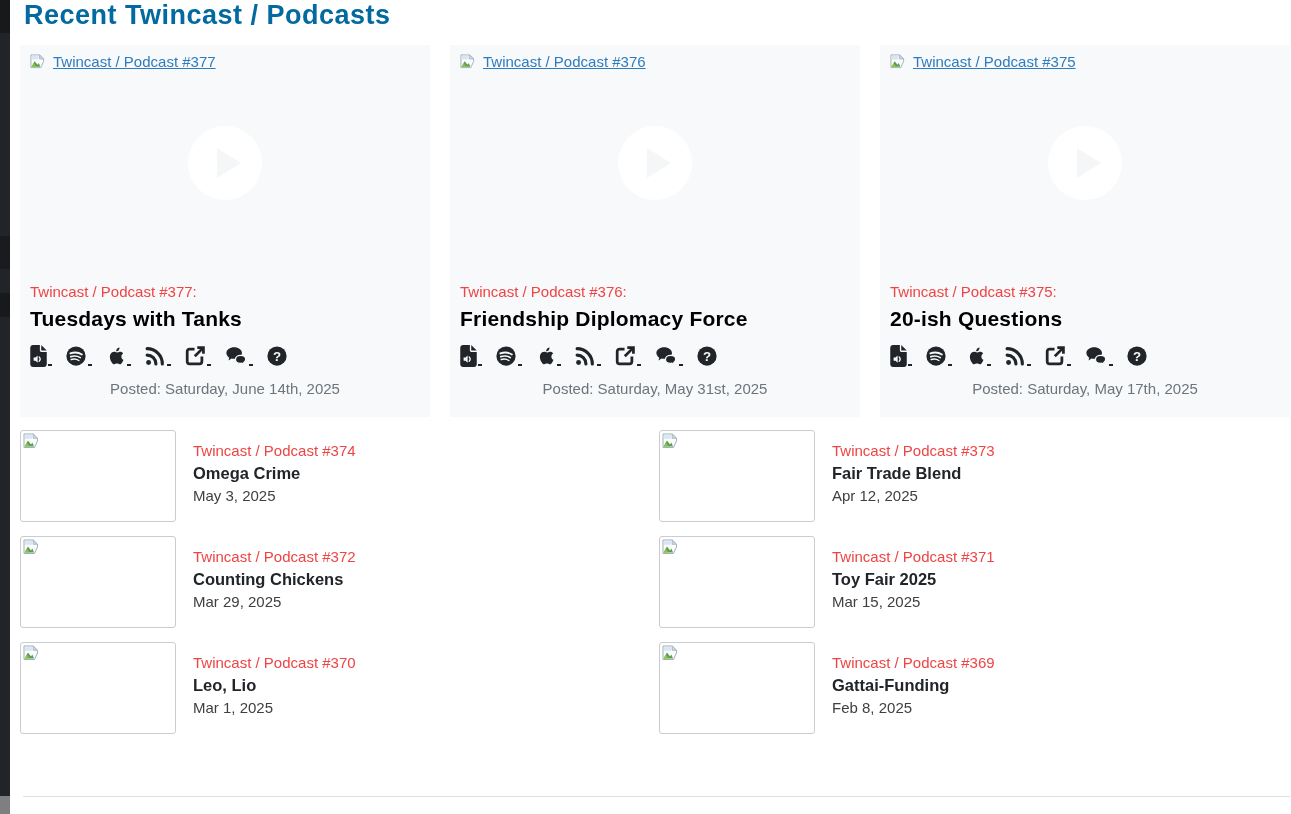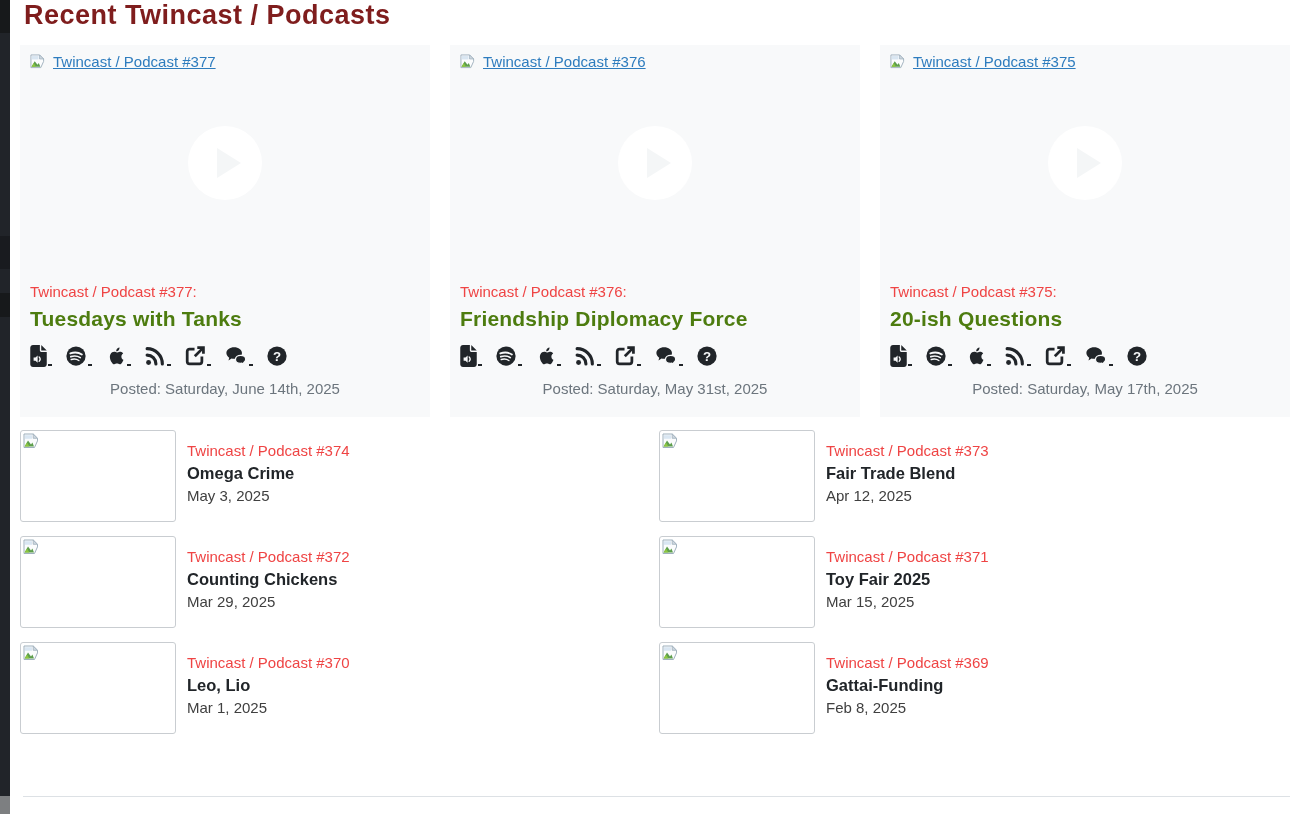--- a/index.html
+++ b/index.html
@@ -18,21 +18,21 @@
       #212429 4%, #212429 29%,
       #191b1f 29%, #191b1f 33%,
       #212429 33%, #212429 36%,
       #17191b 36%, #17191b 39%,
       #212429 39%, #212429 97.8%,
       #7d7f81 97.8%, #7d7f81 100%);
   }
   .content { margin-left:10px; padding:0 1px 0 10px; }
 
   h1.page-title {
-    font-size:27px; font-weight:bold; color:#7f1d1d;
+    font-size:27px; font-weight:bold; color:#0369a1;
     letter-spacing:0.5px; line-height:1.05;
     margin:1px 0 0 4px;
   }
 
   
   .featured-grid {
     margin-top:16px;
     display:grid; grid-template-columns:1fr 1fr 1fr; column-gap:20px;
   }
   .card { background:#f8f9fa; padding:0 0 20px 0; }
@@ -49,41 +49,41 @@
     display:flex; align-items:center; justify-content:center;
   }
   .play .tri {
     width:0; height:0; margin-left:7px;
     border-top:15px solid transparent;
     border-bottom:15px solid transparent;
     border-left:24px solid #f4f6f7;
   }
   .series-label { color:#ef4444; font-size:15px; padding:0 10px; }
   .ep-title {
-    font-size:21px; font-weight:bold; color:#4d7c0f;
+    font-size:21px; font-weight:bold; color:#000000;
     padding:0 10px; margin:7px 0 12px 0; cursor:pointer; letter-spacing:0.2px;
   }
   .icon-row { display:flex; align-items:flex-end; gap:13px; padding:0 10px; height:24px; }
   .icon-row a { color:#212529; display:inline-flex; align-items:flex-end; cursor:pointer; text-decoration:none; }
   .icon-row svg { display:block; }
   .tick { display:inline-block; width:4px; height:2px; background:#212529; margin:0 0 1px 1px; }
   .posted { color:#6c757d; font-size:15px; padding:0 10px; margin-top:13px;text-align:center; }
 
   
   .recent-grid {
     margin-top:13px;
     display:grid; grid-template-columns:1fr 1fr; column-gap:8px; row-gap:14px;
   }
   .recent-item { display:flex; }
   .thumb {
     width:156px; height:92px; background:#ffffff;
     border:1px solid #c9cdd1; border-radius:3px;
     padding:2px; cursor:pointer; flex:0 0 auto; display:block;
   }
-  .meta { margin-left:11px; padding-top:12px; }
+  .meta { margin-left:17px; padding-top:12px; }
   .meta .series-label { padding:0; }
   .r-title { font-size:16.5px; font-weight:bold; color:#212529; margin:5px 0 4px 0; cursor:pointer; }
   .r-date { color:#404040; font-size:15px; }
 
   .bottom-divider { border:none; border-top:1px solid #dde1e5; margin:62px 0 0 3px; }
 
   .symbols { position:absolute; width:0; height:0; overflow:hidden; }
 </style>
 </head>
 <body>

